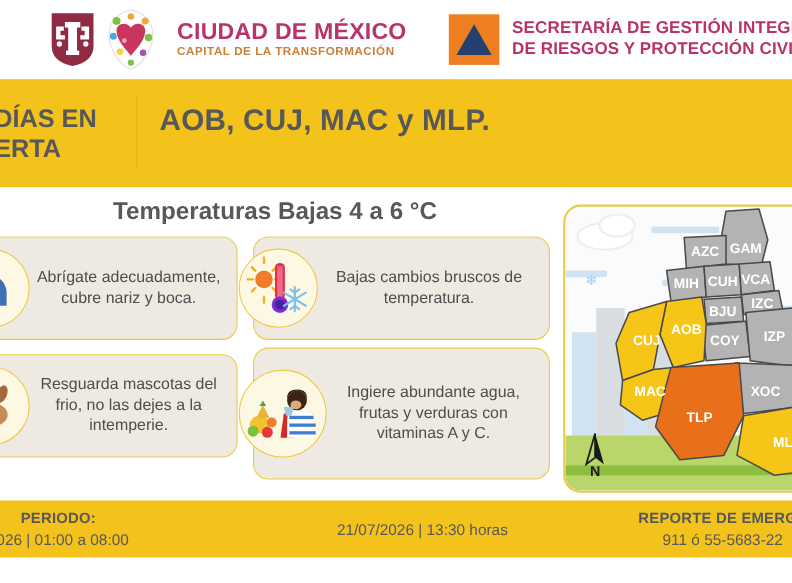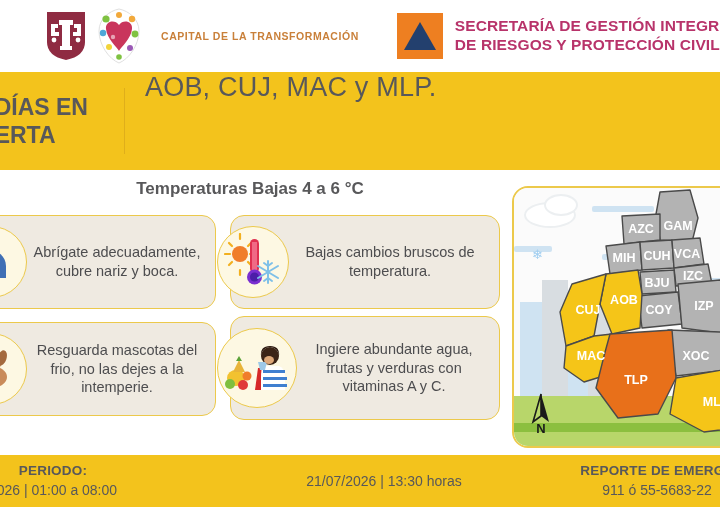--- a/index.html
+++ b/index.html
@@ -47,44 +47,44 @@
     background:#f3c31c; display:flex; align-items:center;
   }
   .alert-left {
     width:158px; margin-left:-38px; color:#58585a;
     font-size:23px; font-weight:700; line-height:1.22;
     padding-left:2px;
   }
   .alert-left .l2 { font-weight:800; }
   .alert-sep { width:1px; height:66px; background:#dfae1b; margin:0 20px 0 4px; }
   .alert-right {
-    color:#58585a; font-size:27px; font-weight:400;
-    letter-spacing:.2px; align-self:flex-start; 
+    color:#58585a; font-size:27px; font-weight:700;
+    letter-spacing:.2px; align-self:flex-start; margin-top:22px;
   }
 
   
   .content {
     position:absolute; left:0; top:170px; width:720px; height:285px;
     background:#ffffff;
   }
   .temp-title {
     position:absolute; left:0; top:9px; width:500px; text-align:center;
-    font-size:17px; font-weight:bold; color:#58585a;
+    font-size:22px; font-weight:bold; color:#58585a;
   }
 
   
   .card {
     position:absolute; height:94px;
     background:#efeae1; border:1.6px solid #ecc94b;
     border-radius:14px; display:flex; align-items:center;
   }
   .card.c1 { left:-32px; top:45px;  width:248px; }
   .card.c2 { left:230px; top:45px;  width:270px; }
   .card.c3 { left:-32px; top:152px; width:248px; }
-  .card.c4 { left:230px; top:146px; width:270px; height:104px; }
+  .card.c4 { left:230px; top:146px; width:270px; height:120px; }
 
   .icon-bubble {
     position:absolute; top:50%; transform:translateY(-50%);
     width:72px; height:72px; border-radius:50%;
     background:#fdf8e3; border:1.8px solid #ecc94b;
     display:flex; align-items:center; justify-content:center; overflow:hidden;
   }
   .card.c1 .icon-bubble { left:-14px; }
   .card.c2 .icon-bubble { left:-14px; }
   .card.c3 .icon-bubble { left:-14px; }
@@ -164,20 +164,21 @@
         <circle cx="40" cy="27" r="3.4" fill="#7fc241"></circle>
         <circle cx="14" cy="40" r="3" fill="#f2d43b"></circle>
         <circle cx="35" cy="41" r="3" fill="#9b59b6"></circle>
         <circle cx="24" cy="8" r="3" fill="#f2a93b"></circle>
         <circle cx="24" cy="50" r="2.8" fill="#7fc241"></circle>
         <circle cx="18" cy="30" r="2.2" fill="#ffffff" opacity=".55"></circle>
       </svg>
     </div>
 
     <div class="cdmx-text">
+      <div class="cdmx-l1">CIUDAD DE MÉXICO</div>
       <div class="cdmx-l2">CAPITAL DE LA TRANSFORMACIÓN</div>
     </div>
   </div>
 
   <div class="vdivider"></div>
 
   <div class="pc-mark">
     <div class="tri"></div>
   </div>
 

